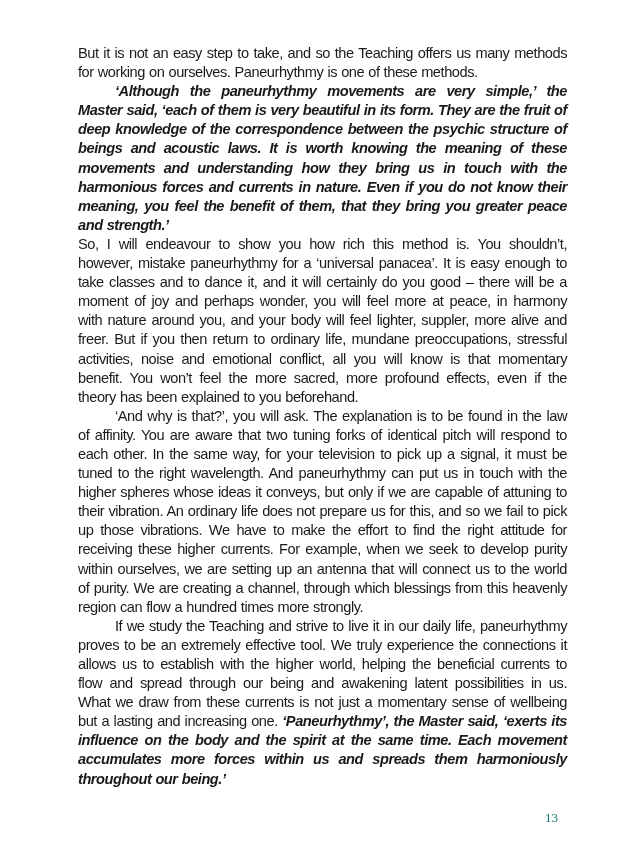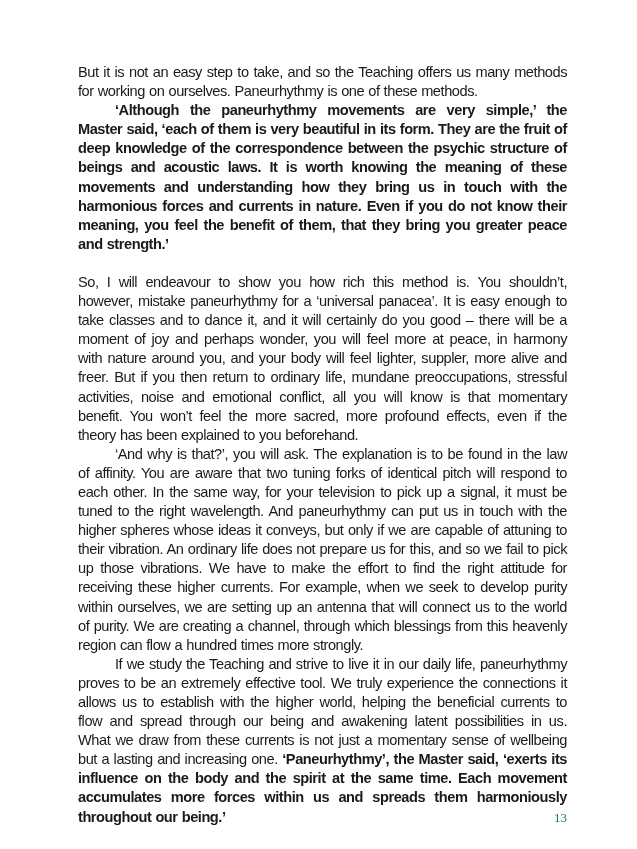--- a/index.html
+++ b/index.html
@@ -15,28 +15,28 @@
     color: #1a1a1a;
     letter-spacing: -0.45px;
     word-spacing: 0.5px;
   }
   .para {
     margin: 0;
     text-align: justify;
     hyphens: none;
   }
   .para.indent { text-indent: 37px; }
-  .para.gap { margin-top: 19px; }
-  .bold { font-weight: bold; }
+  .para.gap { }
+  .bold { font-weight: bold; font-style: italic; }
   .page-number {
     position: absolute;
     left: 545px;
     top: 810px;
     width: 22px;
-    text-align: right;
+    text-align: left;
     font-family: "Liberation Serif", serif;
     font-size: 13px;
     color: #0f766e;
   }
 </style>
 </head>
 <body>
 
 <div class="page">
   <p class="para gap">

